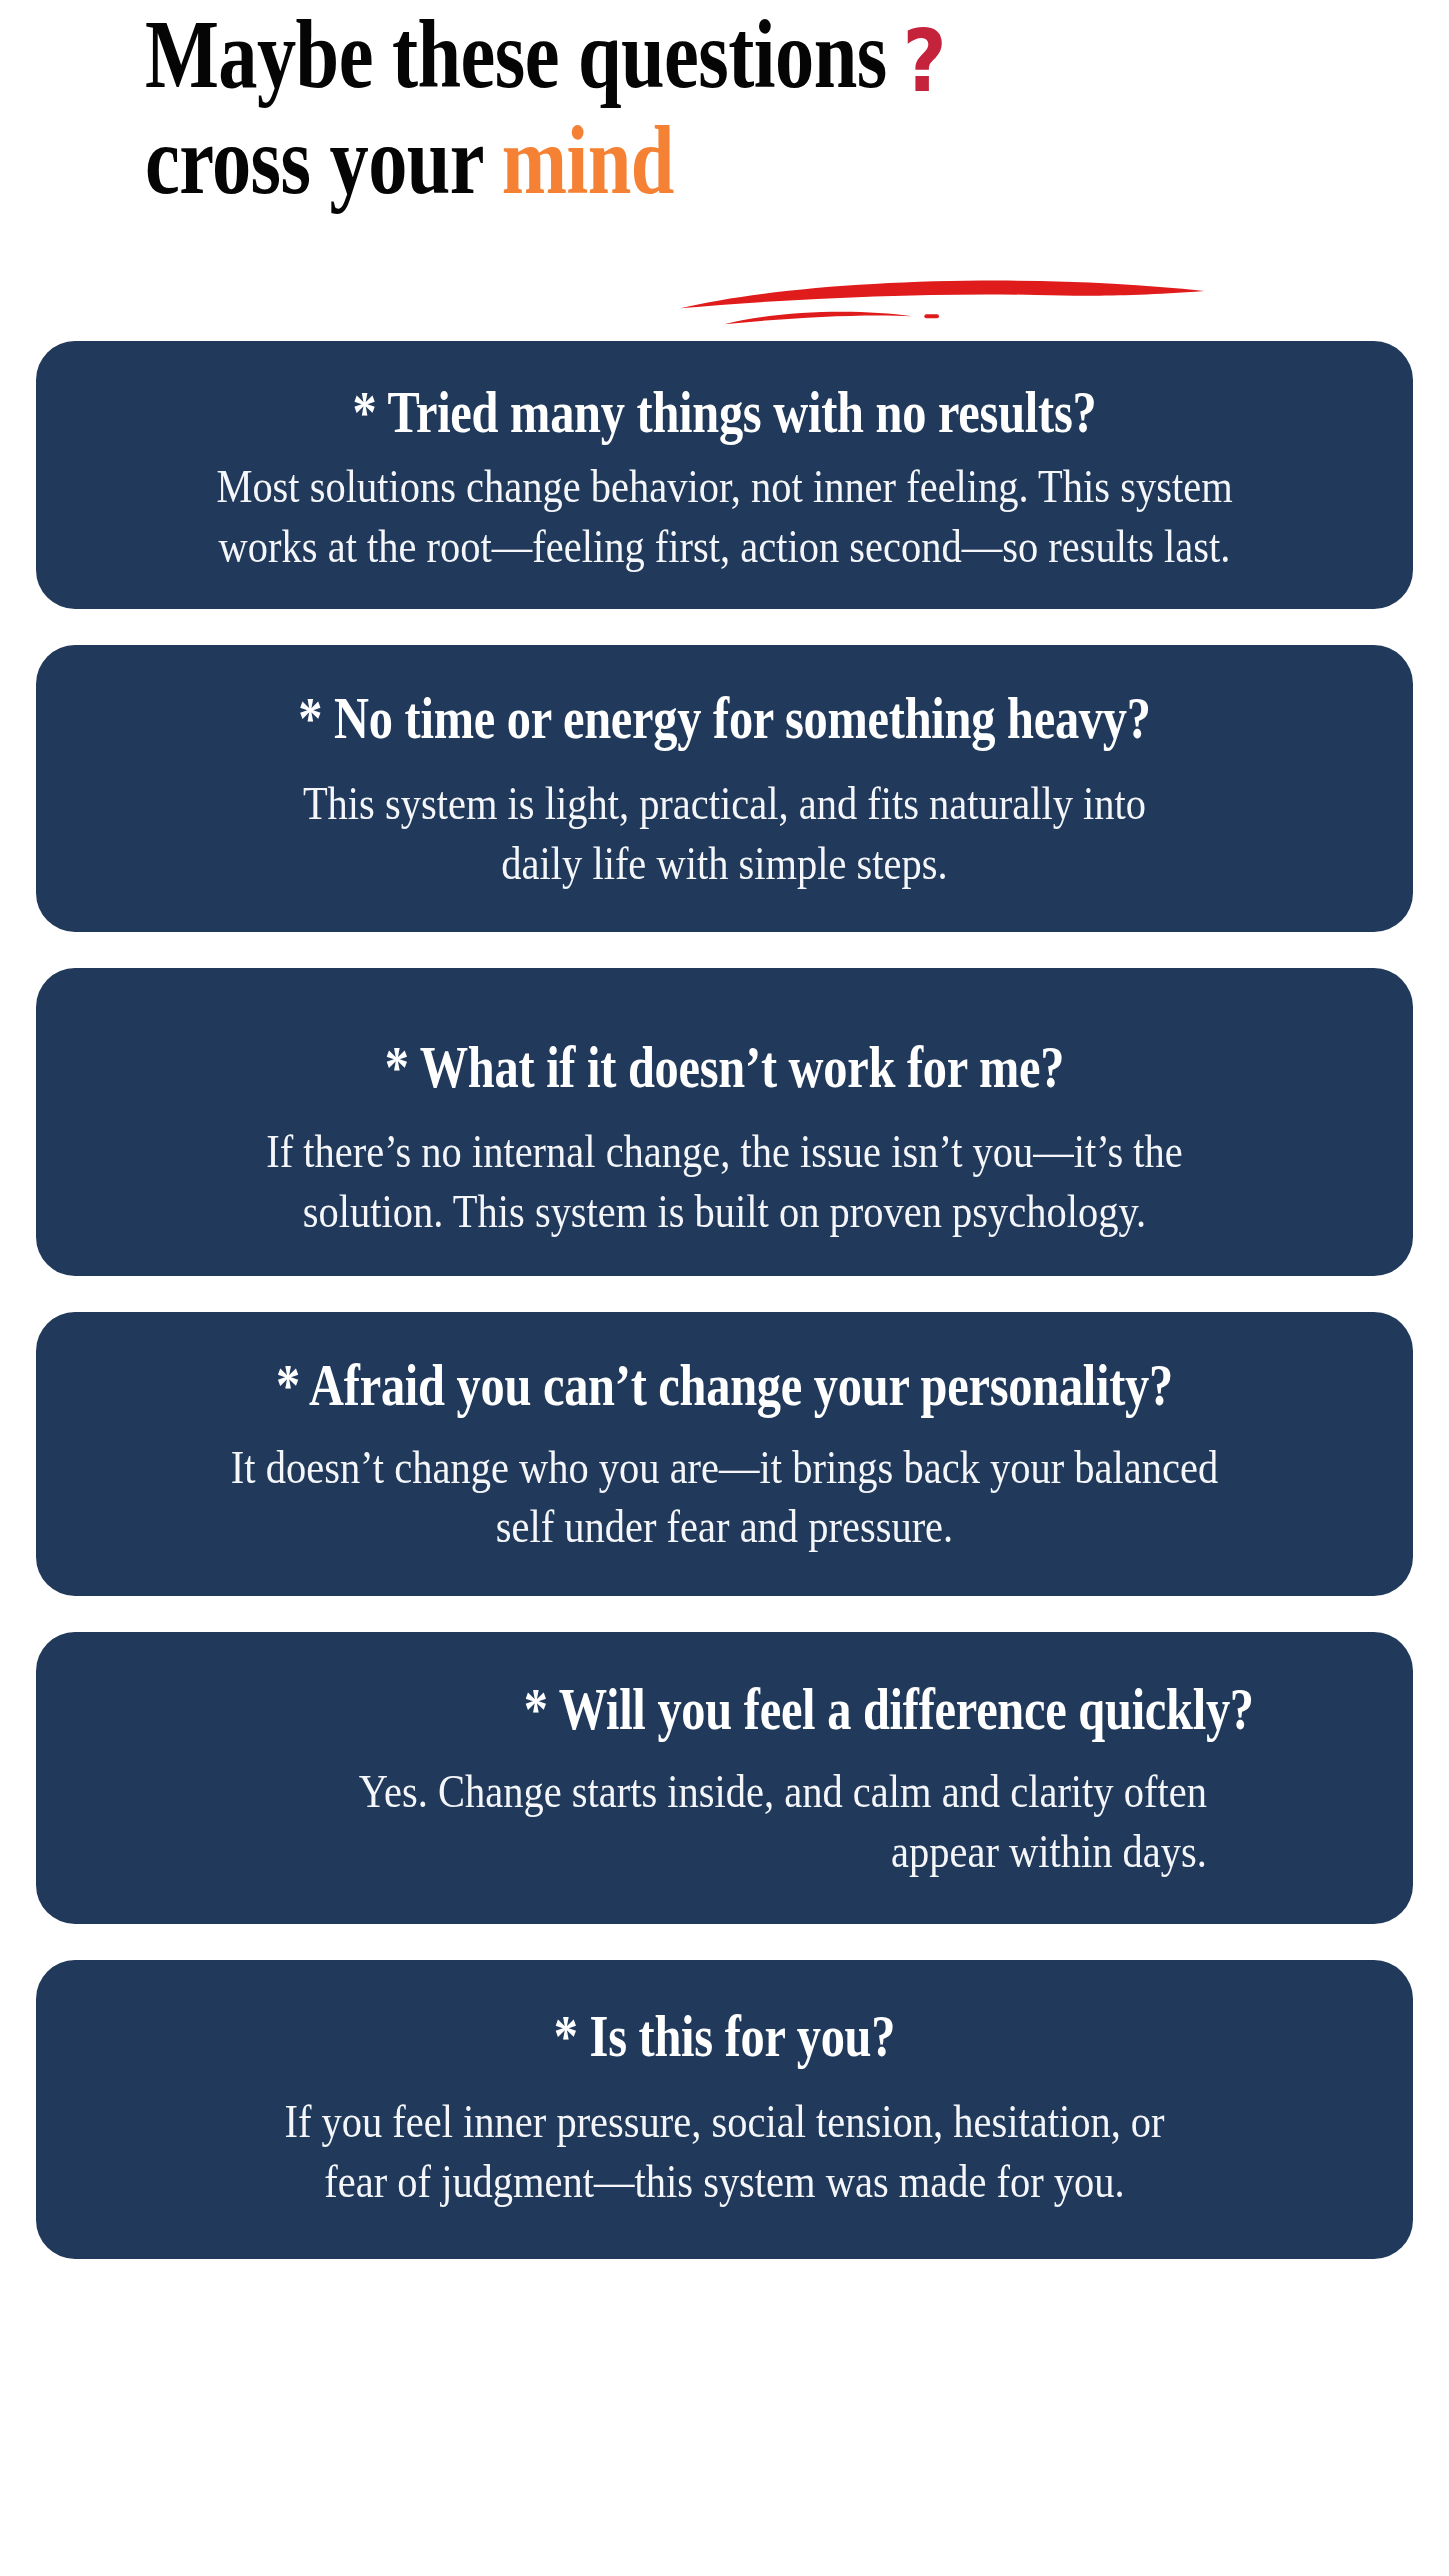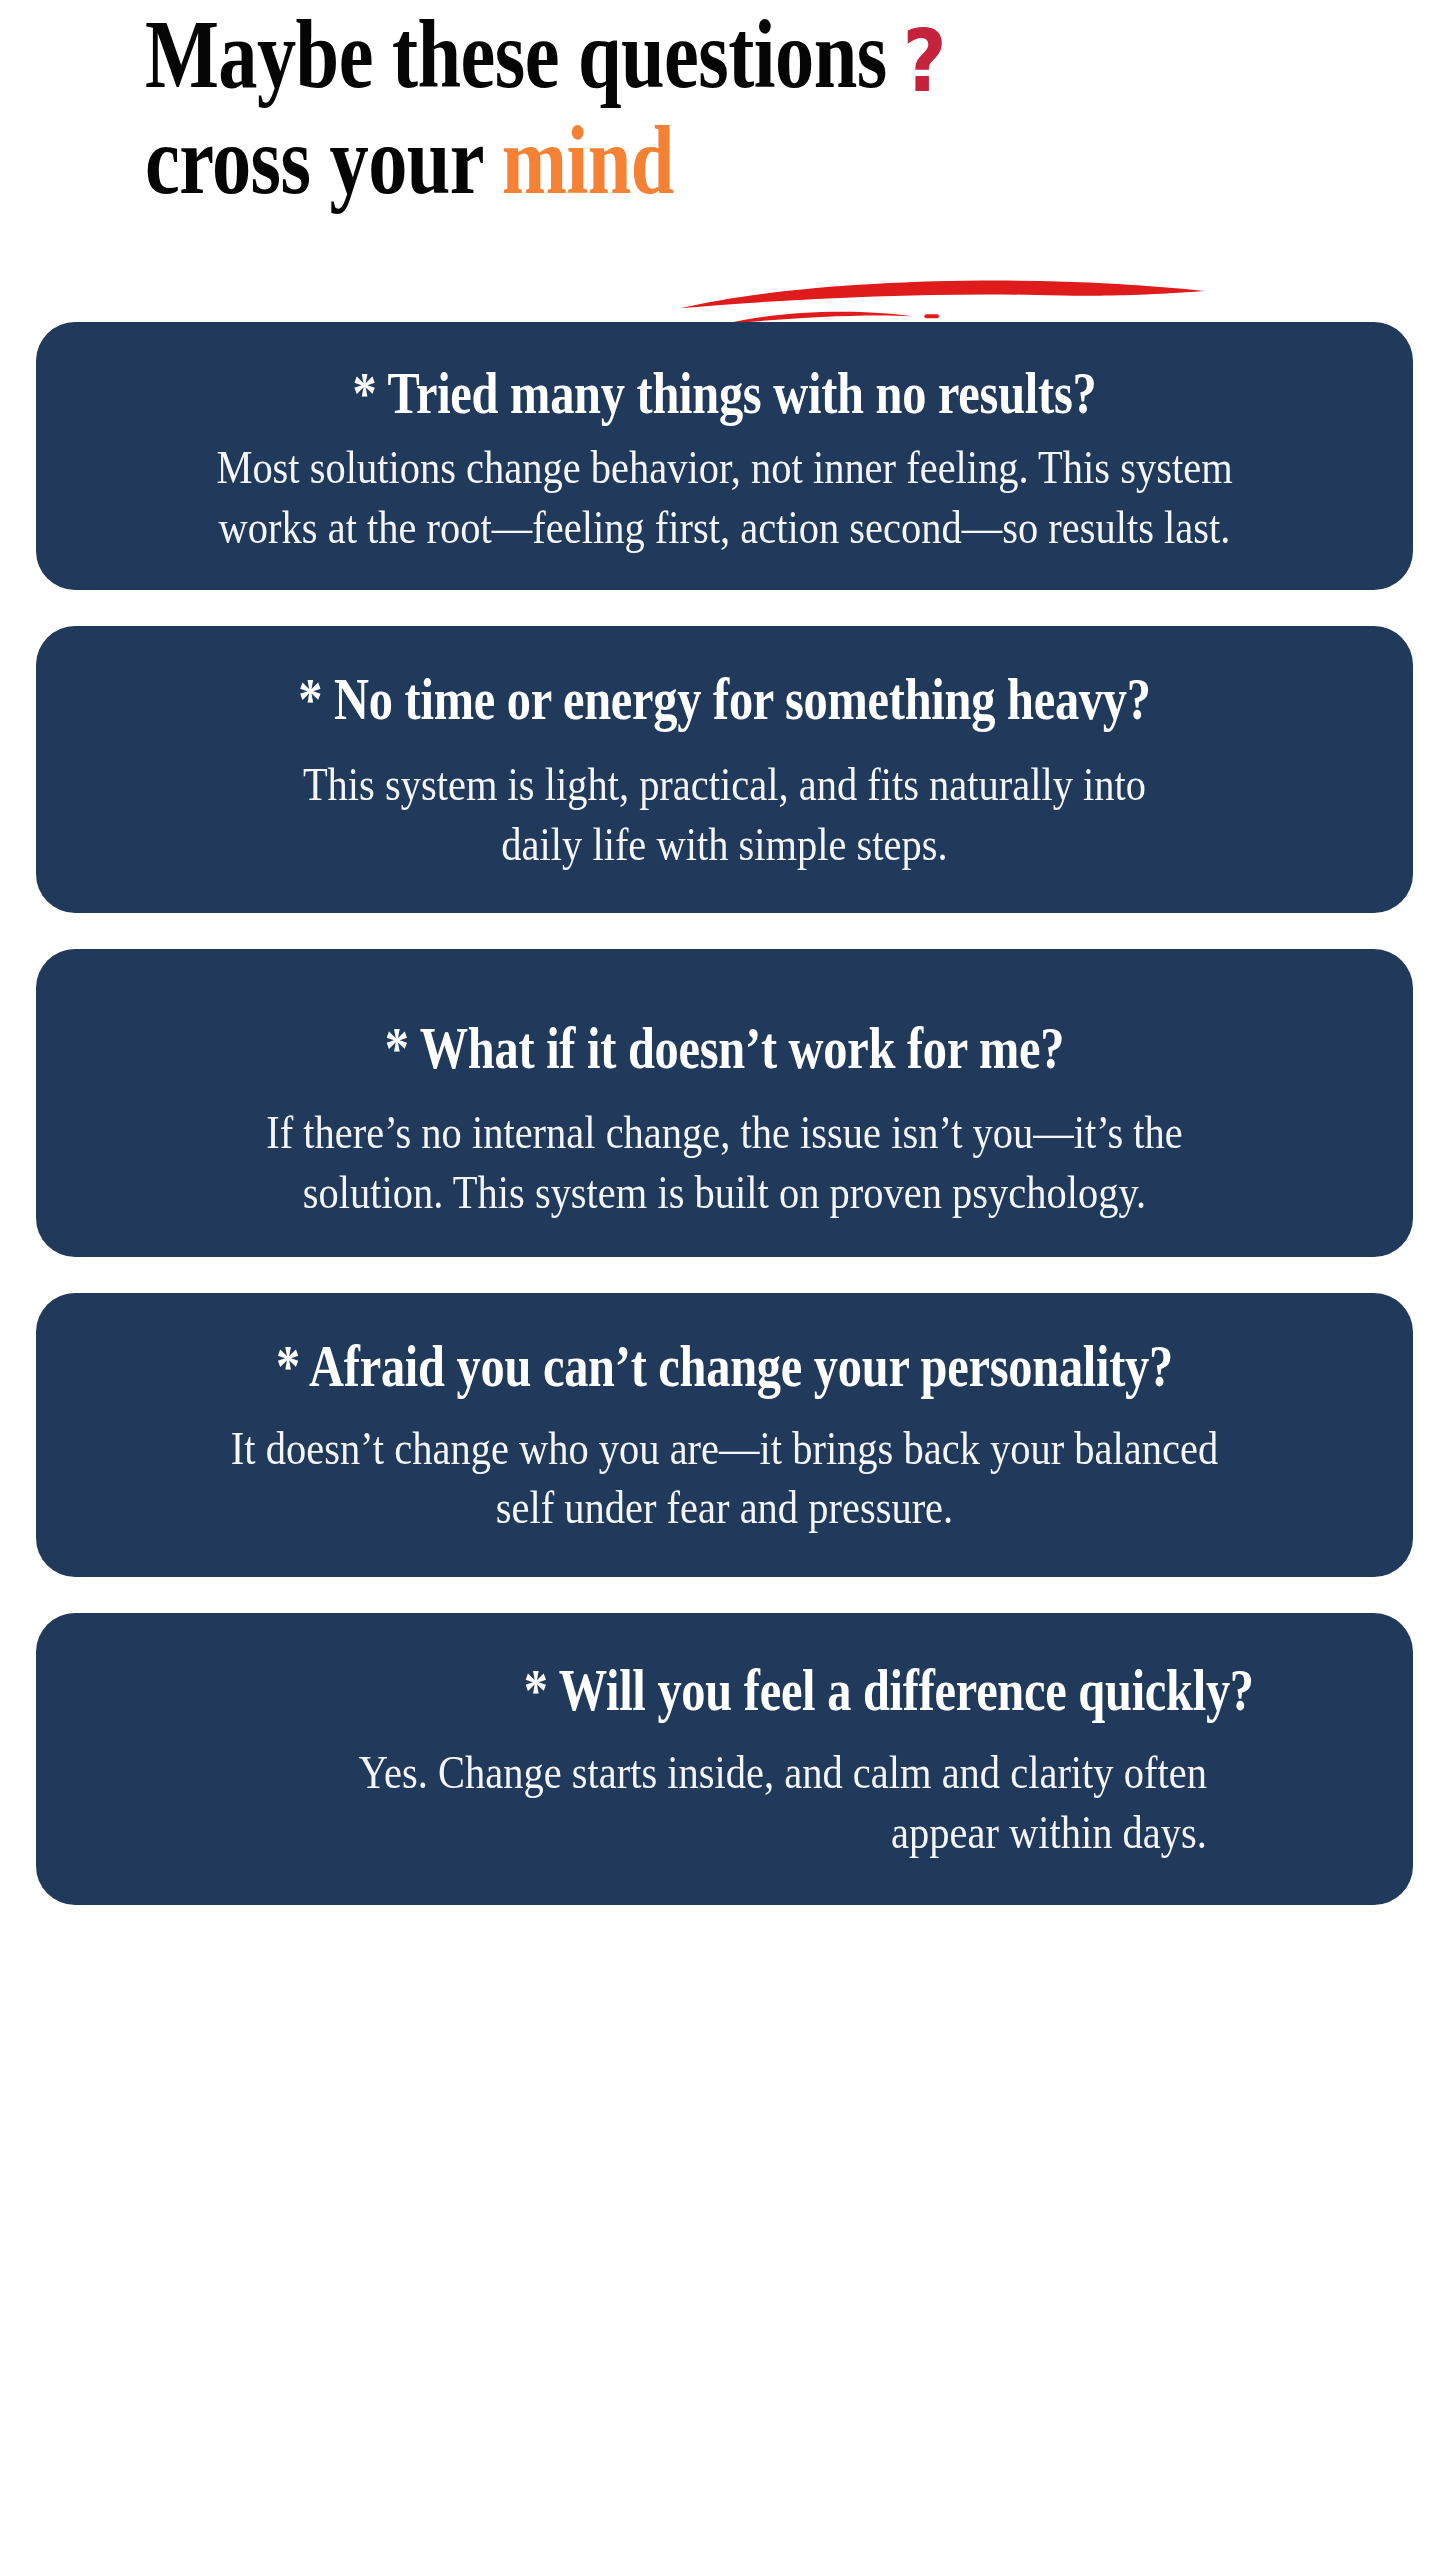--- a/index.html
+++ b/index.html
@@ -62,21 +62,21 @@
     width: 564px;
     height: 64px;
     pointer-events: none;
   }
   .swoosh-wrap svg { display: block; width: 564px; height: 64px; }
 
   
   .cards {
     position: absolute;
     left: 36px;
-    top: 322px;
+    top: 341px;
     width: 1377px;
   }
 
   .card {
     width: 1377px;
     background: #21395B;
     border-radius: 39px;
     margin-bottom: 36px;
     padding: 31px 43px 34px 43px;
     text-align: center;
@@ -175,16 +175,20 @@
     <div class="card card-4">
       <div class="card-title">* Afraid you can’t change your personality?</div>
       <div class="card-body">It doesn’t change who you are—it brings back your balanced self under fear and pressure.</div>
     </div>
 
     <div class="card card-5">
       <div class="card-title">* Will you feel a difference quickly?</div>
       <div class="card-body">Yes. Change starts inside, and calm and clarity often appear within days.</div>
     </div>
 
+    <div class="card card-6">
+      <div class="card-title">* Is this for you?</div>
+      <div class="card-body">If you feel inner pressure, social tension, hesitation, or fear of judgment—this system was made for you.</div>
+    </div>
 
   </div>
 </div>
 
 
 </body></html>

